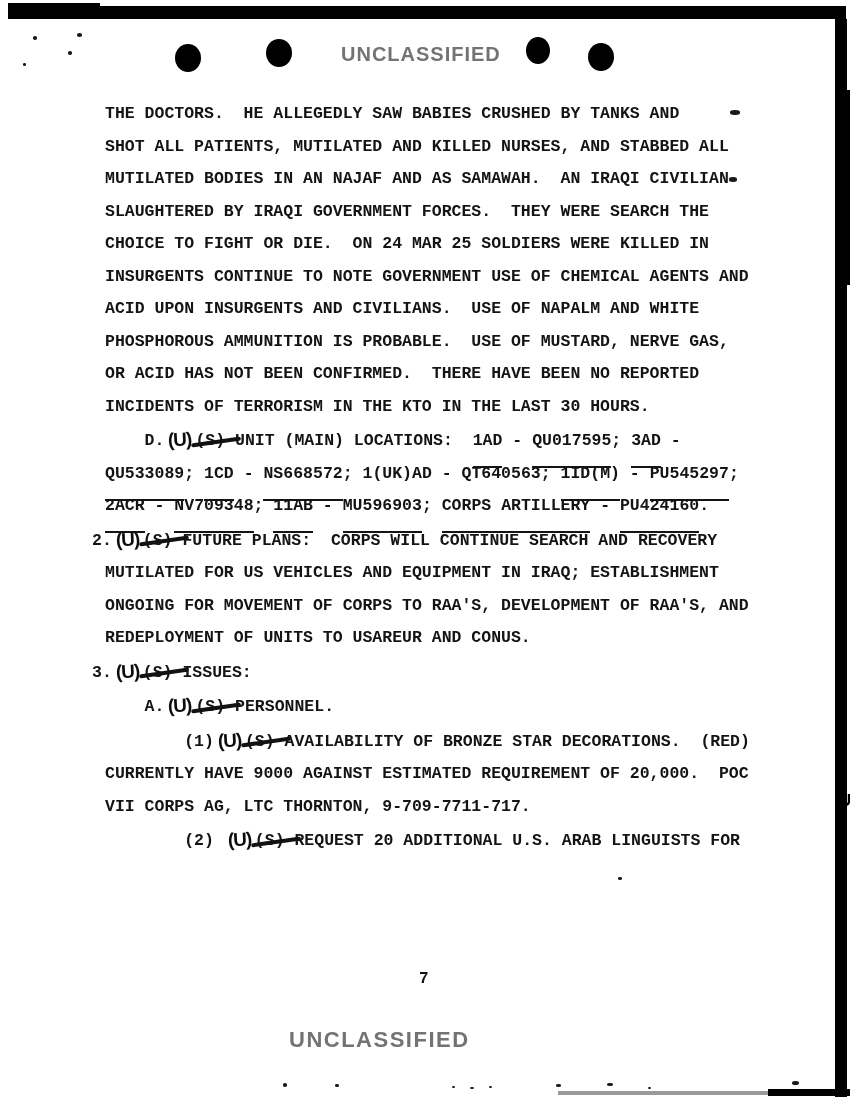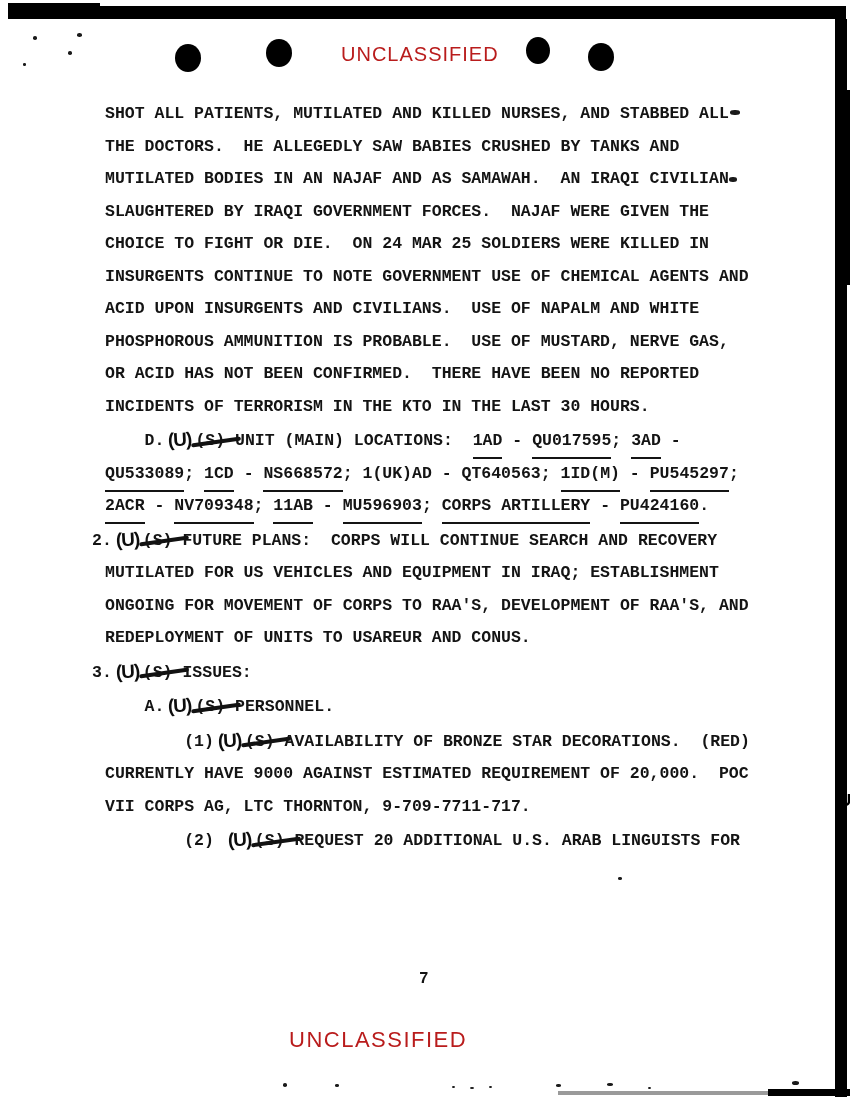--- a/index.html
+++ b/index.html
@@ -12,22 +12,22 @@
   .edge { position:absolute; background:#000; }
   .edge-top-main    { left:8px;   top:6px;    width:838px; height:13px; }
   .edge-top-left    { left:8px;   top:3px;    width:92px;  height:8px; }
   .edge-right       { left:835px; top:19px;   width:12px;  height:1078px; }
   .edge-right-extra { left:845px; top:90px;   width:5px;   height:195px; }
   .edge-bottom-black{ left:768px; top:1089px; width:82px;  height:7px; }
   .edge-bottom-gray { left:558px; top:1091px; width:212px; height:4px; background:#9a9a9a; }
 
   
   .banner {
-    position:absolute; color:#b91c1c;
-    font-family:"Liberation Sans", sans-serif; font-weight:400;
+    position:absolute; color:#737373;
+    font-family:"Liberation Sans", sans-serif; font-weight:700;
   }
   .banner-top    { left:341px; top:43px;   font-size:20px; letter-spacing:1px; }
   .banner-bottom { left:289px; top:1027px; font-size:22px; letter-spacing:1.5px; }
 
   .page-number {
     position:absolute; left:419px; top:970px;
     font:700 16px "Liberation Mono", monospace; color:#141414;
   }
 
   
@@ -44,21 +44,21 @@
     font-size:19px; letter-spacing:-1px; color:#0d0d0d;
     transform:rotate(-3deg) translateY(1px);
   }
   .seg-struck-s { position:relative; display:inline-block; }
   .seg-struck-s::after {
     content:""; position:absolute; left:-4px; right:-16px; top:45%;
     height:3.5px; background:#121212; border-radius:2px;
     transform:rotate(-8deg);
   }
   .seg-underline {
-    border-bottom:2.6px solid #141414; padding-bottom:7px;
+    border-bottom:2.6px solid #141414; padding-bottom:16px;
   }
 
   
   .hole-punch { position:absolute; background:#000; border-radius:50%; }
   .speck { position:absolute; background:#1a1a1a; border-radius:45%; }
   .margin-mark {
     position:absolute; left:839px; top:791px; z-index:3;
     font:700 17px "Liberation Sans", sans-serif; color:#000;
   }
   .edge-right { z-index:2; }
@@ -69,24 +69,24 @@
 <div class="edge edge-top-main"></div>
 <div class="edge edge-top-left"></div>
 <div class="edge edge-right"></div>
 <div class="edge edge-right-extra"></div>
 <div class="edge edge-bottom-gray"></div>
 <div class="edge edge-bottom-black"></div>
 
 <div class="banner banner-top">UNCLASSIFIED</div>
 
 <div class="doc-body">
+    <div class="doc-line"><span class="seg-plain">THE DOCTORS.  HE ALLEGEDLY SAW BABIES CRUSHED BY TANKS AND</span></div>
     <div class="doc-line"><span class="seg-plain">SHOT ALL PATIENTS, MUTILATED AND KILLED NURSES, AND STABBED ALL</span></div>
-    <div class="doc-line"><span class="seg-plain">THE DOCTORS.  HE ALLEGEDLY SAW BABIES CRUSHED BY TANKS AND</span></div>
     <div class="doc-line"><span class="seg-plain">MUTILATED BODIES IN AN NAJAF AND AS SAMAWAH.  AN IRAQI CIVILIAN</span></div>
-    <div class="doc-line"><span class="seg-plain">SLAUGHTERED BY IRAQI GOVERNMENT FORCES.  NAJAF WERE GIVEN THE</span></div>
+    <div class="doc-line"><span class="seg-plain">SLAUGHTERED BY IRAQI GOVERNMENT FORCES.  THEY WERE SEARCH THE</span></div>
     <div class="doc-line"><span class="seg-plain">CHOICE TO FIGHT OR DIE.  ON 24 MAR 25 SOLDIERS WERE KILLED IN</span></div>
     <div class="doc-line"><span class="seg-plain">INSURGENTS CONTINUE TO NOTE GOVERNMENT USE OF CHEMICAL AGENTS AND</span></div>
     <div class="doc-line"><span class="seg-plain">ACID UPON INSURGENTS AND CIVILIANS.  USE OF NAPALM AND WHITE</span></div>
     <div class="doc-line"><span class="seg-plain">PHOSPHOROUS AMMUNITION IS PROBABLE.  USE OF MUSTARD, NERVE GAS,</span></div>
     <div class="doc-line"><span class="seg-plain">OR ACID HAS NOT BEEN CONFIRMED.  THERE HAVE BEEN NO REPORTED</span></div>
     <div class="doc-line"><span class="seg-plain">INCIDENTS OF TERRORISM IN THE KTO IN THE LAST 30 HOURS.</span></div>
     <div class="doc-line"><span class="seg-plain">    D.</span><span class="seg-hand-u">(U)</span><span class="seg-struck-s">(S)</span><span class="seg-plain"> UNIT (MAIN) LOCATIONS:  </span><span class="seg-underline">1AD</span><span class="seg-plain"> - </span><span class="seg-underline">QU017595</span><span class="seg-plain">; </span><span class="seg-underline">3AD</span><span class="seg-plain"> -</span></div>
     <div class="doc-line"><span class="seg-underline">QU533089</span><span class="seg-plain">; </span><span class="seg-underline">1CD</span><span class="seg-plain"> - </span><span class="seg-underline">NS668572</span><span class="seg-plain">; 1(UK)AD - QT640563; </span><span class="seg-underline">1ID(M)</span><span class="seg-plain"> - </span><span class="seg-underline">PU545297</span><span class="seg-plain">;</span></div>
     <div class="doc-line"><span class="seg-underline">2ACR</span><span class="seg-plain"> - </span><span class="seg-underline">NV709348</span><span class="seg-plain">; </span><span class="seg-underline">11AB</span><span class="seg-plain"> - </span><span class="seg-underline">MU596903</span><span class="seg-plain">; </span><span class="seg-underline">CORPS ARTILLERY</span><span class="seg-plain"> - </span><span class="seg-underline">PU424160</span><span class="seg-plain">.</span></div>
     <div class="doc-line" style="margin-left: -13px;"><span class="seg-plain">2.</span><span class="seg-hand-u">(U)</span><span class="seg-struck-s">(S)</span><span class="seg-plain"> FUTURE PLANS:  CORPS WILL CONTINUE SEARCH AND RECOVERY</span></div>

